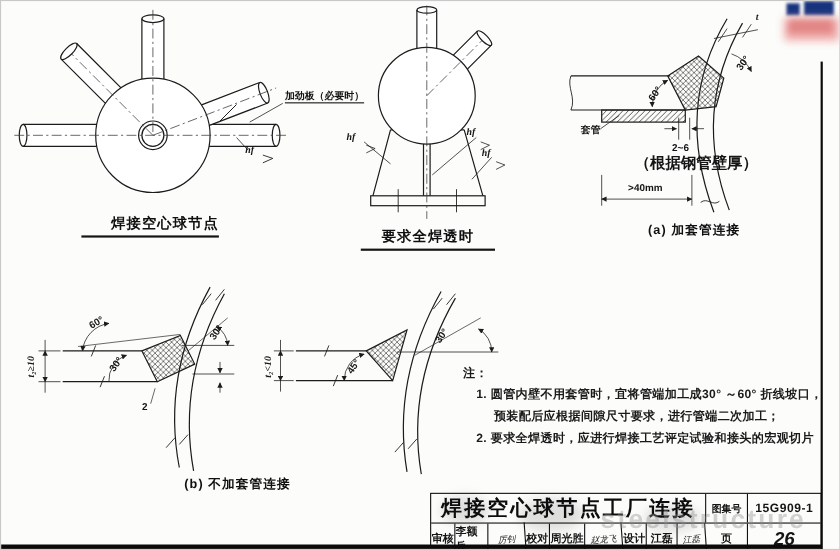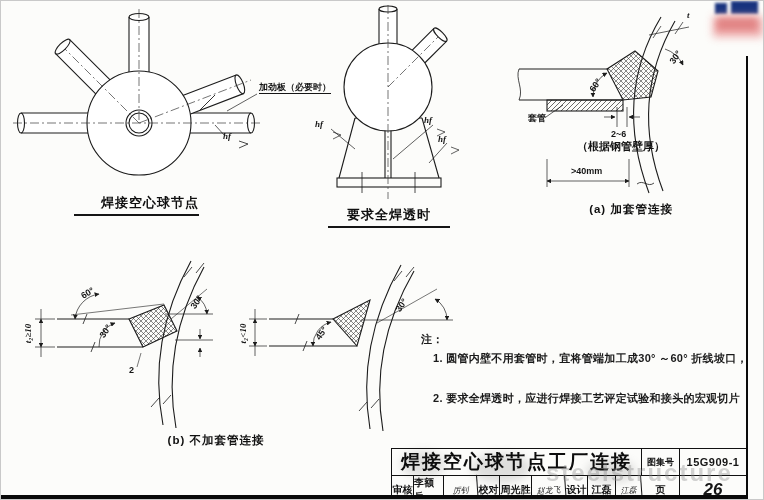--- a/index.html
+++ b/index.html
@@ -1,21 +1,21 @@
 <!DOCTYPE html>
 <html><head>
 <meta charset="utf-8">
 <style>
   html,body{margin:0;padding:0;background:#888;}
   #page{position:relative;width:764px;height:500px;background:#fcfcfa;overflow:hidden;
         border:1px solid #c9c9c9;box-sizing:border-box;
         font-family:"Liberation Sans","DejaVu Sans",sans-serif;color:#151515;}
   svg{position:absolute;left:0;top:0;}
   .lbl{position:absolute;font-size:9px;font-weight:bold;white-space:nowrap;color:#151515;line-height:1;}
-  .sm{font-size:11px;}
+  .sm{font-size:14px;}
   .it{font-style:italic;font-family:"Liberation Serif","DejaVu Serif",serif;}
   .cap{position:absolute;font-weight:bold;font-size:13px;text-align:center;color:#101010;
        border-bottom:2px solid #151515;padding-bottom:2px;letter-spacing:1px;}
   .cap2{position:absolute;font-weight:bold;font-size:11.5px;text-align:center;color:#101010;letter-spacing:1px;}
   .note{position:absolute;font-size:11px;font-weight:bold;color:#1a1a1a;white-space:nowrap;letter-spacing:.3px;}
   
   .tblock{position:absolute;left:390px;top:447px;width:356px;height:50px;border:1.5px solid #111;
           box-sizing:border-box;display:flex;flex-direction:column;background:transparent;}
   .trow1{display:flex;height:31px;border-bottom:1px solid #111;}
   .trow2{display:flex;flex:1;}
@@ -241,20 +241,21 @@
   <div class="lbl" style="left:128px;top:365px;">2</div>
 
   <div class="lbl it" style="left:233px;top:328px;transform:rotate(-90deg);">t₂&lt;10</div>
   <div class="lbl" style="left:314px;top:328px;transform:rotate(-55deg);">45°</div>
   <div class="lbl" style="left:394px;top:300px;transform:rotate(-55deg);">30°</div>
 
   <div class="cap2" style="left:146px;top:432px;width:138px;">(b) 不加套管连接</div>
 
   <div class="note" style="left:420px;top:331px;">注：</div>
   <div class="note" style="left:432px;top:350px;">1. 圆管内壁不用套管时，宜将管端加工成30° ～60° 折线坡口，</div>
+  <div class="note" style="left:448px;top:370px;">预装配后应根据间隙尺寸要求，进行管端二次加工；</div>
   <div class="note" style="left:432px;top:390px;">2. 要求全焊透时，应进行焊接工艺评定试验和接头的宏观切片</div>
 
   <div class="smudge" style="left:400px;top:450px;width:44px;height:26px;"></div>
   <div class="smudge" style="left:470px;top:452px;width:60px;height:30px;"></div>
   <div class="smudge" style="left:585px;top:458px;width:50px;height:24px;"></div>
 
   <div class="tblock">
     <div class="trow1">
       <div class="tc t-title">焊接空心球节点工厂连接</div>
       <div class="tc t-al">图集号</div>

